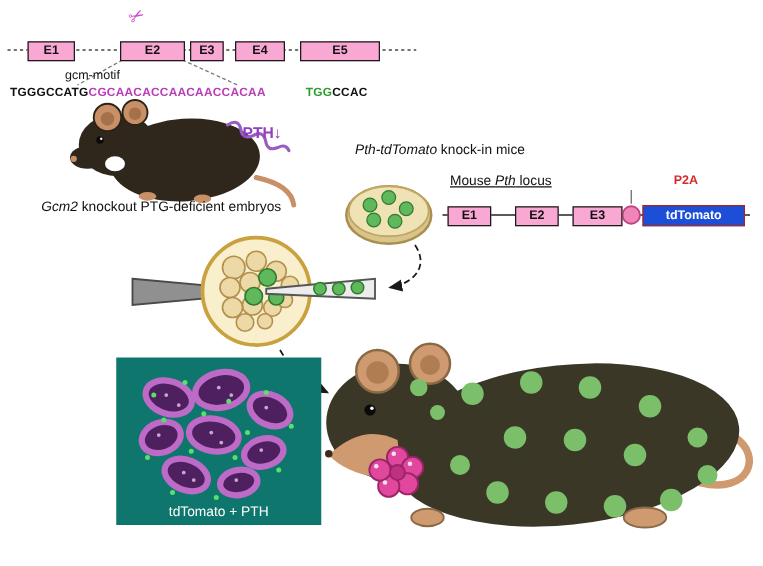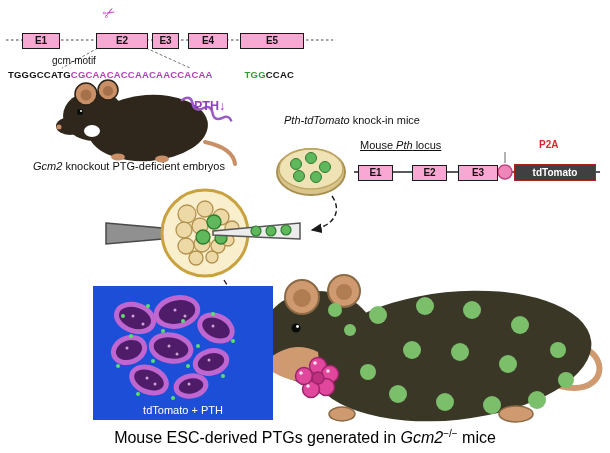--- a/index.html
+++ b/index.html
@@ -15,25 +15,25 @@
   }
   .lbl-sm{font-size:11px;}
   .seq{font-size:9.5px;font-weight:bold;letter-spacing:.2px;}
   .seq .m{color:#b93db9;}
   .seq .g{color:#2e9e2e;padding-left:32px;}
   .scissors{color:#cc4fcc;font-size:15px;transform:rotate(-30deg);display:inline-block;z-index:4;}
   .pthdown{color:#9040c0;font-weight:bold;font-size:12.5px;}
   .p2a{color:#d42a2a;font-weight:bold;font-size:10px;}
   .tdt-box{
     position:absolute;z-index:3;height:15px;line-height:15px;text-align:center;
-    background:#404040;color:#fff;font-size:10px;font-weight:bold;border:1px solid #a82420;
+    background:#1d4ed8;color:#fff;font-size:10px;font-weight:bold;border:1px solid #a82420;
   }
   .underline{text-decoration:underline;}
   #micrograph{
-    position:absolute;left:93px;top:286px;width:180px;height:134px;background:#1d4ed8;z-index:2;overflow:hidden;
+    position:absolute;left:93px;top:286px;width:164px;height:134px;background:#0f766e;z-index:2;overflow:hidden;
   }
   #micrograph .cap{
     position:absolute;left:0;right:0;bottom:4px;text-align:center;color:#fff;font-size:11px;z-index:3;
   }
   #bottom-caption{
     position:absolute;left:0;right:0;top:428px;text-align:center;font-size:16px;z-index:3;color:#000;
   }
   #bottom-caption sup{font-size:10px;}
   i{font-style:italic;}
 </style>
@@ -245,17 +245,14 @@
         <circle cx="45" cy="108" r="2"></circle>
           <circle cx="80" cy="112" r="2"></circle>
           <circle cx="70" cy="45" r="2"></circle>
         <circle cx="105" cy="60" r="2"></circle>
           <circle cx="38" cy="50" r="2"></circle>
       </g>
     </svg>
     <div class="cap">tdTomato + PTH</div>
   </div>
 
-  <div id="bottom-caption">
-    <span>Mouse ESC-derived PTGs generated in </span><i>Gcm2</i><sup>−/−</sup><span> mice</span>
-  </div>
 
 </div>
 
 </body></html>

